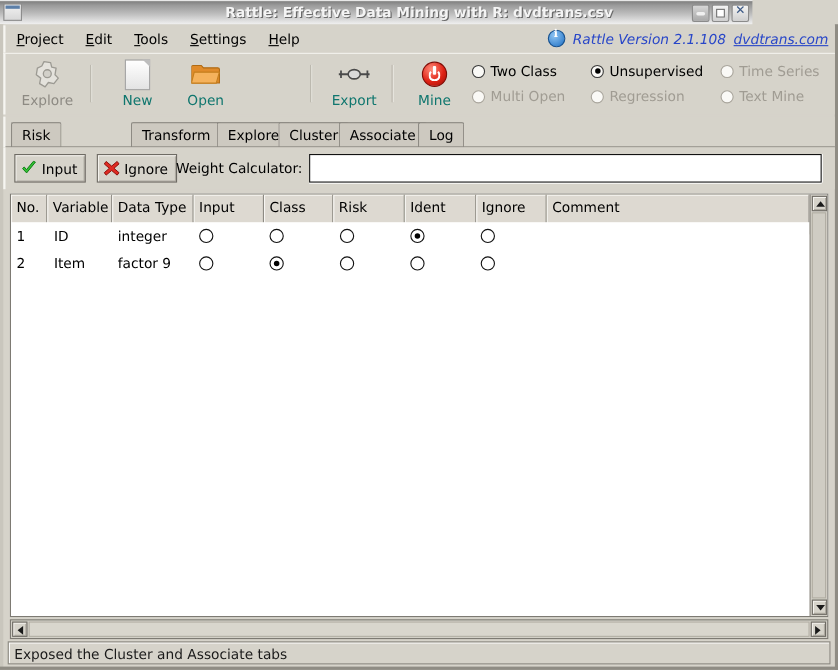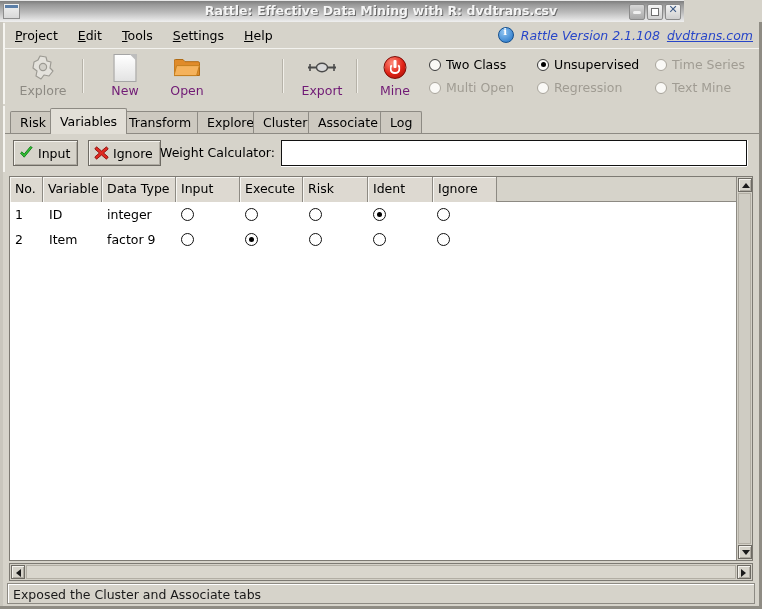--- a/index.html
+++ b/index.html
@@ -103,21 +103,21 @@
     background:#d6d3ca;
     border-top:1px solid #f3f2ee;
     border-left:2px solid #f6f5f1;
     box-sizing:border-box;
   }
   .tool {
     position:absolute; top:3px; width:64px; height:50px;
     text-align:center; cursor:default;
   }
   .tool .glyph { height:30px; margin-top:1px; position:relative; }
-  .tool .lbl { font-size:12.5px; color:#701a75; margin-top:0px; }
+  .tool .lbl { font-size:12.5px; color:#0f766e; margin-top:0px; }
   .tool.disabled .lbl { color:#8d8a83; }
   .tsep {
     position:absolute; top:10px; width:1px; height:34px;
     background:#b6b2a8; border-right:1px solid #f1efe9;
   }
 
   
   .ic-exec { position:absolute; left:50%; top:2px; transform:translateX(-50%);
     width:24px; height:25px; }
   .ic-exec svg { display:block; }
@@ -470,21 +470,20 @@
       </div>
       <div class="mode off">
         <span class="rb"></span>
         <span>Text Mine</span>
       </div>
     </div>
   </div>
 
   <div class="tabsrow">
     <div class="tab" style="left:5px"><span>Risk</span></div>
-    <div class="tab active" style="left:45px"><span>Variables</span></div>
     <div class="tab" style="left:114px"><span>Transform</span></div>
     <div class="tab" style="left:192px"><span>Explore</span></div>
     <div class="tab" style="left:248px"><span>Cluster</span></div>
     <div class="tab" style="left:303px"><span>Associate</span></div>
     <div class="tab" style="left:375px"><span>Log</span></div>
   </div>
 
   <div class="actionrow">
     <div class="btn" style="left:8px">
       <span class="ck">
@@ -506,24 +505,25 @@
   </div>
   <input class="wc-input" type="text" value="" placeholder="" style="">
 
   <div class="tableframe">
 
     <div class="thead">
       <div class="th" style="left:0px;   width:33px"><span>No.</span></div>
       <div class="th" style="left:33px;  width:59px"><span>Variable</span></div>
       <div class="th" style="left:92px;  width:74px"><span>Data Type</span></div>
       <div class="th" style="left:166px; width:64px"><span>Input</span></div>
-      <div class="th" style="left:230px; width:63px"><span>Execute</span></div>
+      <div class="th" style="left:230px; width:63px"><span>Class</span></div>
       <div class="th" style="left:293px; width:65px"><span>Risk</span></div>
       <div class="th" style="left:358px; width:65px"><span>Ident</span></div>
       <div class="th" style="left:423px; width:64px"><span>Ignore</span></div>
+      <div class="th" style="left:487px; width:239px"><span>Comment</span></div>
     </div>
 
     <div class="tbody">
 
       <div class="trow" style="top:0px">
         <div class="cell" style="left:5px">1</div>
         <div class="cell" style="left:39px">ID</div>
         <div class="cell" style="left:97px">integer</div>
         <div class="rbcell" style="left:171px"></div>
         <div class="rbcell" style="left:235px"></div>

